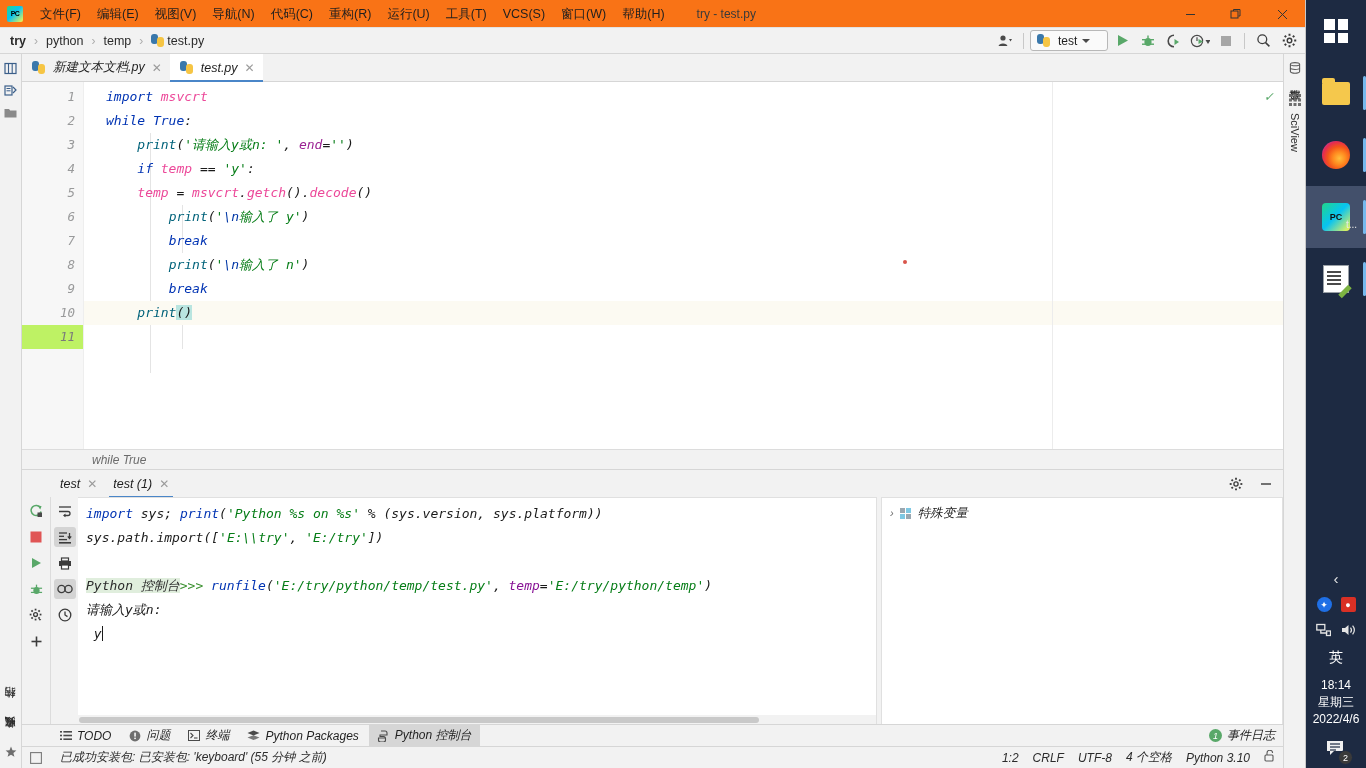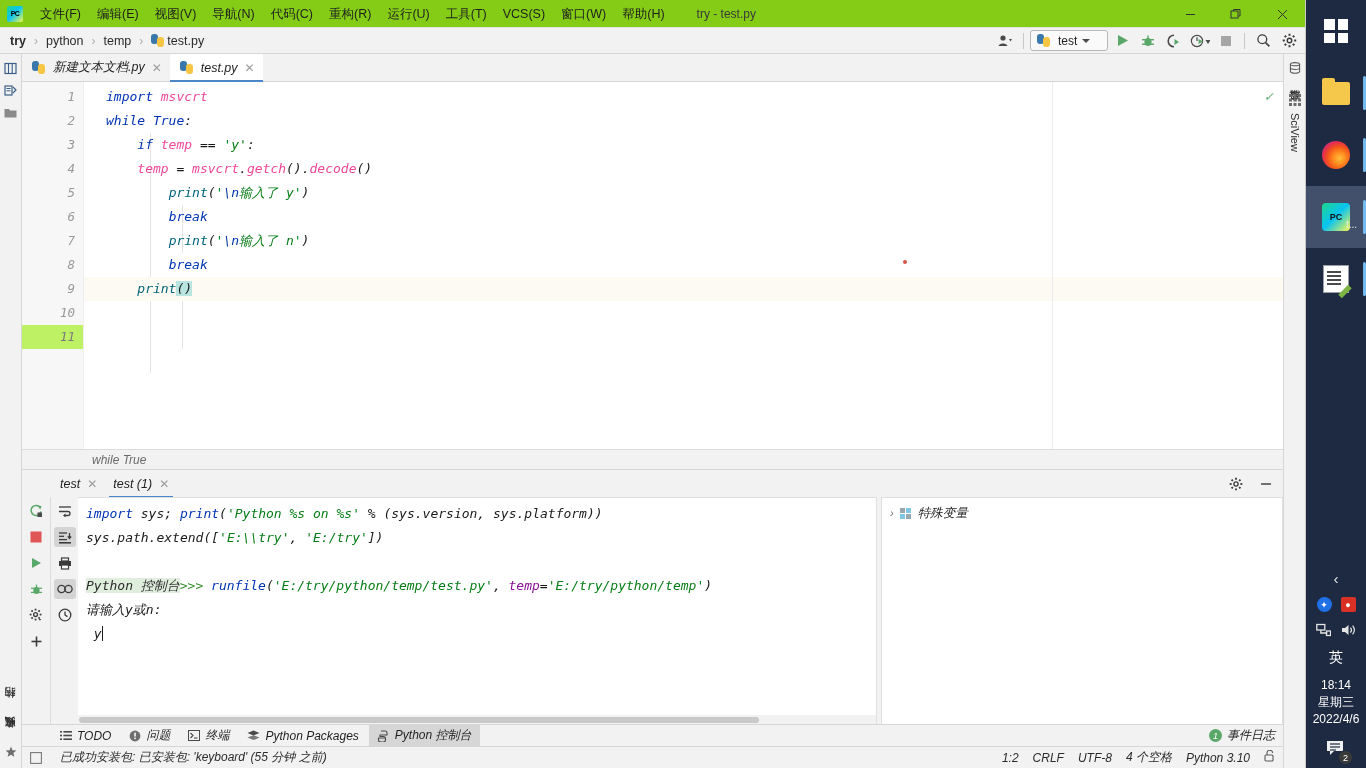--- a/index.html
+++ b/index.html
@@ -19,21 +19,21 @@
     width: 1306px; height: 768px;
     background: #f2f2f2;
     display: flex; flex-direction: column;
     border-right: 1px solid #c9c9c9;
   }
 
   
   .titlebar {
     height: 28px; min-height: 28px;
     display: flex; align-items: center;
-    background: #84cc16;
+    background: #f97316;
     border-bottom: 1px solid #e2e2e2;
     position: relative;
   }
   .pc-logo {
     width: 16px; height: 16px; margin-left: 7px; margin-right: 9px;
     border-radius: 2px; position: relative; flex: none;
     background: linear-gradient(135deg,#21d789 0%, #07c3f2 45%, #fcf84a 100%);
     display: flex; align-items: center; justify-content: center;
   }
   .pc-logo span { color:#000; font-size:7px; font-weight:bold; letter-spacing:-0.5px; }
@@ -489,20 +489,21 @@
             </div>
           </div>
 
           <div class="codearea">
             <div class="indent-guide" style="top:51px;height:240px;"></div>
             <div class="indent-guide" style="left:98px;top:123px;height:48px;"></div>
             <div class="indent-guide" style="left:98px;top:219px;height:48px;"></div>
 
             <div class="cline"><span class="kw">import</span> <span class="id">msvcrt</span></div>
             <div class="cline"><span class="kw">while</span> <span class="kw2">True</span><span class="op">:</span></div>
+            <div class="cline">    <span class="fn">print</span><span class="op">(</span><span class="str">'请输入y或n: '</span><span class="op">, </span><span class="param">end</span><span class="op">=</span><span class="str">''</span><span class="op">)</span></div>
             <div class="cline">    <span class="kw">if</span> <span class="id">temp</span> <span class="op">==</span> <span class="str">'y'</span><span class="op">:</span></div>
             <div class="cline">    <span class="id">temp</span> <span class="op">=</span> <span class="id">msvcrt</span><span class="op">.</span><span class="id">getch</span><span class="op">()</span><span class="op">.</span><span class="id">decode</span><span class="op">()</span></div>
             <div class="cline">        <span class="fn">print</span><span class="op">(</span><span class="str">'</span><span class="esc">\n</span><span class="str">输入了 y'</span><span class="op">)</span></div>
             <div class="cline">        <span class="kw">break</span></div>
             <div class="cline">        <span class="fn">print</span><span class="op">(</span><span class="str">'</span><span class="esc">\n</span><span class="str">输入了 n'</span><span class="op">)</span></div>
             <div class="cline">        <span class="kw">break</span></div>
             <div class="cline hl">    <span class="fn">print</span><span class="sel-paren">()</span></div>
 
             <div class="editor-rightpad"></div>
             <div class="check-ok">✓</div>
@@ -633,21 +634,21 @@
                   <svg width="14" height="14" viewBox="0 0 14 14">
                     <circle cx="7" cy="7" r="5.8" fill="none" stroke="#3c3c3c" stroke-width="1.3"></circle>
                     <path d="M7 3.5 V7 L9.5 8.6" fill="none" stroke="#3c3c3c" stroke-width="1.3"></path>
                   </svg>
                 </div>
               </div>
             </div>
 
             <div class="cons-out">
               <div class="oline"><span class="o-blue">import</span> <span>sys</span><span>; </span><span class="o-blue">print</span><span>(</span><span class="o-green">'Python %s on %s'</span> <span>% (sys.version, sys.platform))</span></div>
-              <div class="oline"><span>sys.path.extend([</span><span class="o-green">'E:\\try'</span><span>, </span><span class="o-green">'E:/try'</span><span>])</span></div>
+              <div class="oline"><span>sys.path.import([</span><span class="o-green">'E:\\try'</span><span>, </span><span class="o-green">'E:/try'</span><span>])</span></div>
               <div class="oline"> </div>
               <div class="oline"><span class="o-prompt">Python 控制台</span><span class="o-gt">&gt;&gt;&gt; </span><span><span class="o-blue">runfile</span>(<span class="o-green">'E:/try/python/temp/test.py'</span>, <span class="o-purple">temp</span>=<span class="o-green">'E:/try/python/temp'</span>)</span></div>
               <div class="oline">请输入y或n:</div>
               <div class="oline"><span> y</span><span class="cons-caret"></span></div>
               <div class="cons-scroll">
                   <i></i>
                 </div>
             </div>
 
             <div class="vars-pane">

